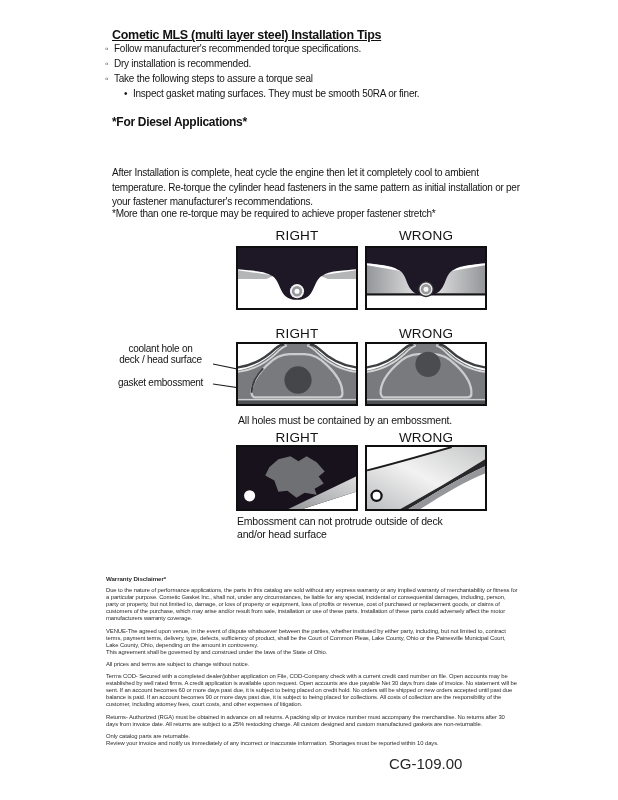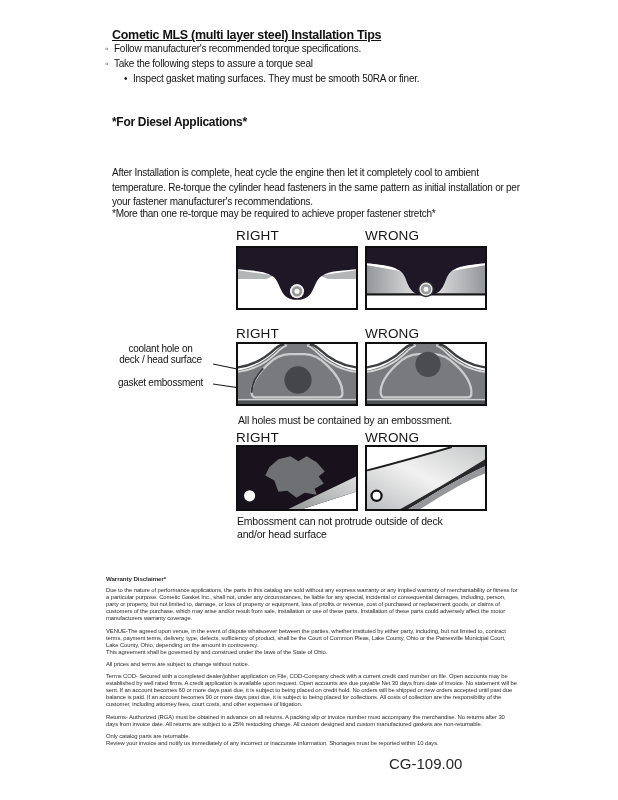--- a/index.html
+++ b/index.html
@@ -8,21 +8,21 @@
   .abs{position:absolute;}
   .title{left:112px;top:28px;font-size:12.5px;font-weight:bold;letter-spacing:-0.3px;
          text-decoration:underline;color:#111;}
   .bullets{left:105px;top:43px;font-size:10px;letter-spacing:-0.25px;color:#151515;}
   .b-line{height:15px;white-space:nowrap;}
   .b-sub{height:13px;padding-left:19px;white-space:nowrap;}
   .marker{display:inline-block;width:9px;}
   .h2{left:112px;top:115px;font-size:12px;font-weight:bold;letter-spacing:-0.3px;color:#111;}
   .para{left:112px;width:410px;font-size:10px;line-height:14.6px;letter-spacing:-0.25px;color:#151515;}
   .p1{top:134px;} .p2{top:166px;} .p3{top:207px;}
-  .dg-head{font-size:13.5px;letter-spacing:0.2px;color:#141414;width:122px;}
+  .dg-head{font-size:13.5px;letter-spacing:0.2px;color:#141414;text-align:center;width:122px;}
   .dg-box{width:122px;height:64px;border:2.5px solid #0f0f0f;box-sizing:border-box;background:#fff;}
   .dg-box.tall{height:66px;}
   .dg-box svg{display:block;width:100%;height:100%;}
   .caption{font-size:10.5px;letter-spacing:-0.2px;color:#141414;white-space:nowrap;}
   .lbl{font-size:10px;letter-spacing:-0.25px;color:#141414;text-align:center;white-space:nowrap;}
   .fineprint{left:106px;top:575px;width:412px;font-size:5.9px;line-height:7.1px;
              letter-spacing:-0.1px;color:#2e2e2e;}
   .fineprint .fp-head{font-weight:bold;font-size:6.2px;margin:0 0 5px 0;}
   .fineprint p{margin:0 0 5px 0;}
   .fineprint p.tight{margin:0;}
@@ -30,20 +30,21 @@
 </style>
 </head>
 <body>
 
 <div class="page">
 
   <div class="abs title">Cometic MLS (multi layer steel) Installation Tips</div>
 
   <div class="abs bullets">
     <div class="b-line"><span class="marker">◦</span><span>Follow manufacturer's recommended torque specifications.</span></div>
+    <div class="b-line"><span class="marker">◦</span><span>Dry installation is recommended.</span></div>
     <div class="b-line"><span class="marker">◦</span><span>Take the following steps to assure a torque seal</span></div>
     <div class="b-sub"><span class="marker">•</span><span>Inspect gasket mating surfaces.  They must be smooth 50RA or finer.</span></div>
   </div>
 
   <div class="abs h2">*For Diesel Applications*</div>
   <div class="abs para p2">After Installation is complete, heat cycle the engine then let it completely cool to ambient temperature. Re-torque the cylinder head fasteners in the same pattern as initial installation or per your fastener manufacturer's recommendations.</div>
   <div class="abs para p3">*More than one re-torque may be required to achieve proper fastener stretch*</div>
 
   <div class="abs dg-head" style="left:236px;top:228px;">RIGHT</div>
   <div class="abs dg-head" style="left:365px;top:228px;">WRONG</div>

